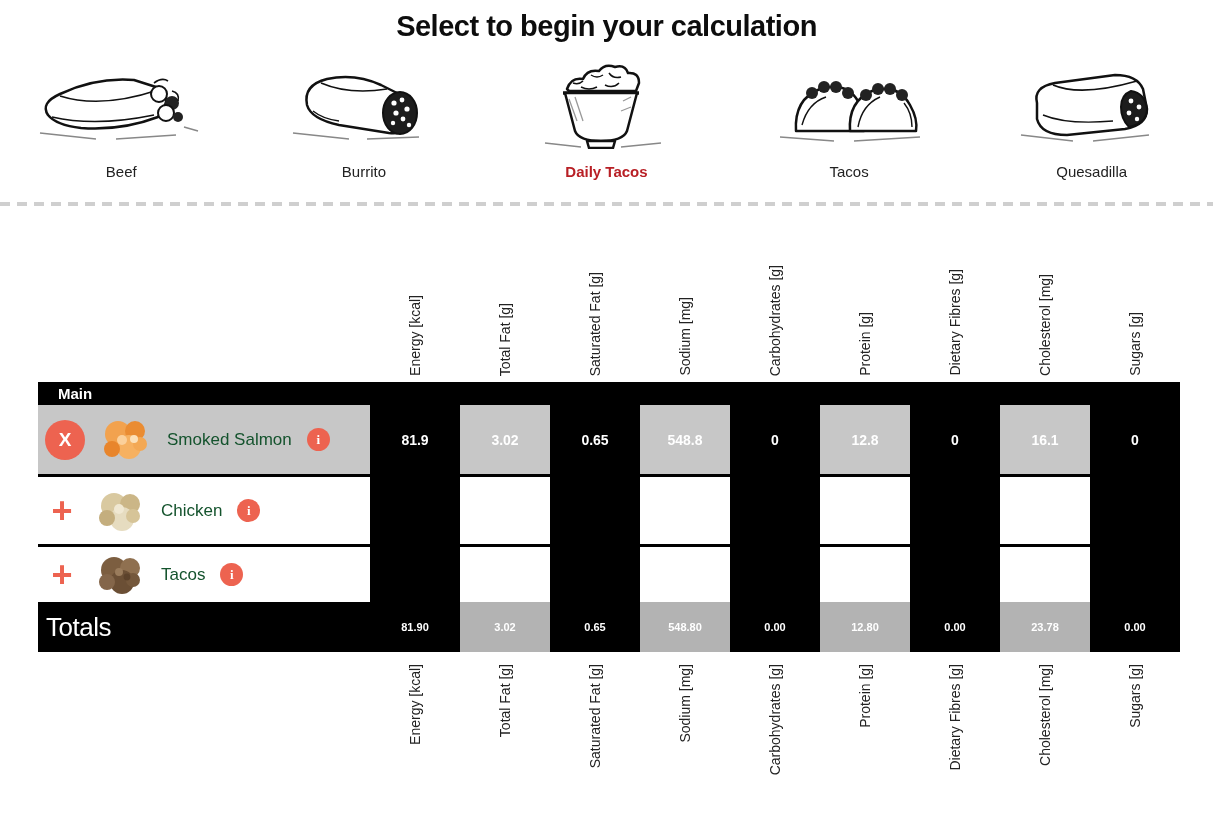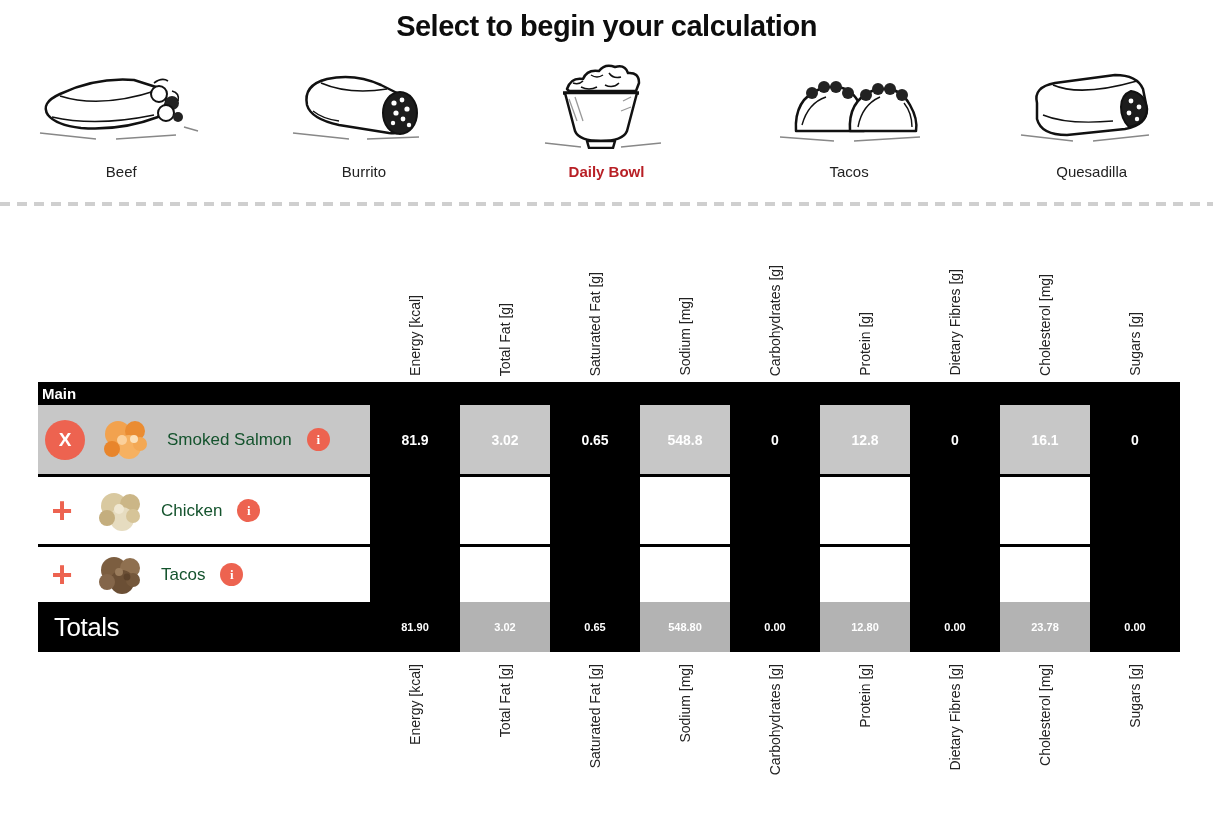--- a/index.html
+++ b/index.html
@@ -37,21 +37,21 @@
     writing-mode:vertical-rl; transform:rotate(180deg);
     font-size:14px; color:#222; white-space:nowrap; line-height:1;
   }
   .head-top { display:flex; height:172px; align-items:flex-end; padding-bottom:6px; margin-top:4px; }
   .head-top .vcol { align-items:flex-end; height:100%; }
   .head-bottom { display:flex; height:158px; align-items:flex-start; padding-top:12px; }
   .head-bottom .vcol { align-items:flex-start; height:100%; }
 
   .section-bar {
     height:23px; background:#000; color:#fff; display:flex; align-items:center;
-    padding-left:4px; font-size:15px; font-weight:bold;
+    padding-left:20px; font-size:15px; font-weight:bold;
   }
 
   .trow { display:flex; }
   .trow.selected { background:#c7c7c7; }
   .trow.sep { border-bottom:3px solid #000; }
   .row-salmon { height:72px; }
   .row-chicken { height:70px; }
   .row-beef { height:55px; }
 
   .row-label { display:flex; align-items:center; gap:13px; padding-left:7px; }
@@ -73,21 +73,21 @@
     cursor:pointer; margin-left:2px;
   }
 
   .cell {
     width:90px; flex:0 0 90px; display:flex; align-items:center; justify-content:center;
     color:#fff; font-size:14px; font-weight:bold;
   }
   .trow .cell.c-even { background:#000000; }
 
   .totals { display:flex; height:50px; background:#000; }
-  .totals-label { width:332px; flex:0 0 332px; color:#fff; font-size:26px; display:flex; align-items:center; padding-left:16px; letter-spacing:-0.5px; }
+  .totals-label { width:332px; flex:0 0 332px; color:#fff; font-size:26px; display:flex; align-items:center; padding-left:8px; letter-spacing:-0.5px; }
   .totals .cell { font-size:11px; }
   .totals .cell.c-odd { background:#b3b3b3; }
 
   svg { display:block; }
 </style>
 </head>
 <body>
 
 <div class="page">
 
@@ -138,21 +138,21 @@
           <path d="M56 36 q4 -12 16 -10 q4 -10 16 -8 q6 -8 16 -4 q10 -3 13 6 q11 -1 11 10 l-3 8 H58 Z" fill="#fff" stroke="#111" stroke-width="2.5" stroke-linejoin="round"></path>
           <path d="M62 30 q6 2 10 -2 M80 22 q6 4 12 0 M98 20 q4 6 12 4 M70 34 q8 4 16 0 M94 32 q8 4 14 -2" fill="none" stroke="#111" stroke-width="1.5"></path>
           <path d="M52 40 L128 40" stroke="#111" stroke-width="3.5"></path>
           <path d="M54 40 L64 78 Q68 88 90 88 Q112 88 116 78 L126 40 Z" fill="#fff" stroke="#111" stroke-width="2.5" stroke-linejoin="round"></path>
           <path d="M58 46 l8 22 M64 44 l8 24" stroke="#999" stroke-width="1.3"></path>
           <path d="M112 48 l8 -4 M110 58 l10 -4" stroke="#999" stroke-width="1.3"></path>
           <path d="M76 88 h28 l-2 7 h-24 Z" fill="#fff" stroke="#111" stroke-width="2.5" stroke-linejoin="round"></path>
           <path d="M34 90 L70 94 M110 94 L150 90" fill="none" stroke="#888" stroke-width="1.5"></path>
         </svg>
       </div>
-      <div class="product-label selected">Daily Bowl</div>
+      <div class="product-label selected">Daily Tacos</div>
     </div>
 
     <div class="product">
       <div class="product-art">
         <svg width="190" height="96" viewBox="0 0 190 96">
           <path d="M42 78 Q40 46 66 36 Q92 28 104 48 Q112 62 110 78 Z" fill="#fff" stroke="#111" stroke-width="2.5" stroke-linejoin="round"></path>
           <circle cx="58" cy="40" r="6" fill="#222"></circle>
             <circle cx="70" cy="34" r="6" fill="#222"></circle>
           <circle cx="82" cy="34" r="6" fill="#222"></circle>
             <circle cx="94" cy="40" r="6" fill="#222"></circle>

